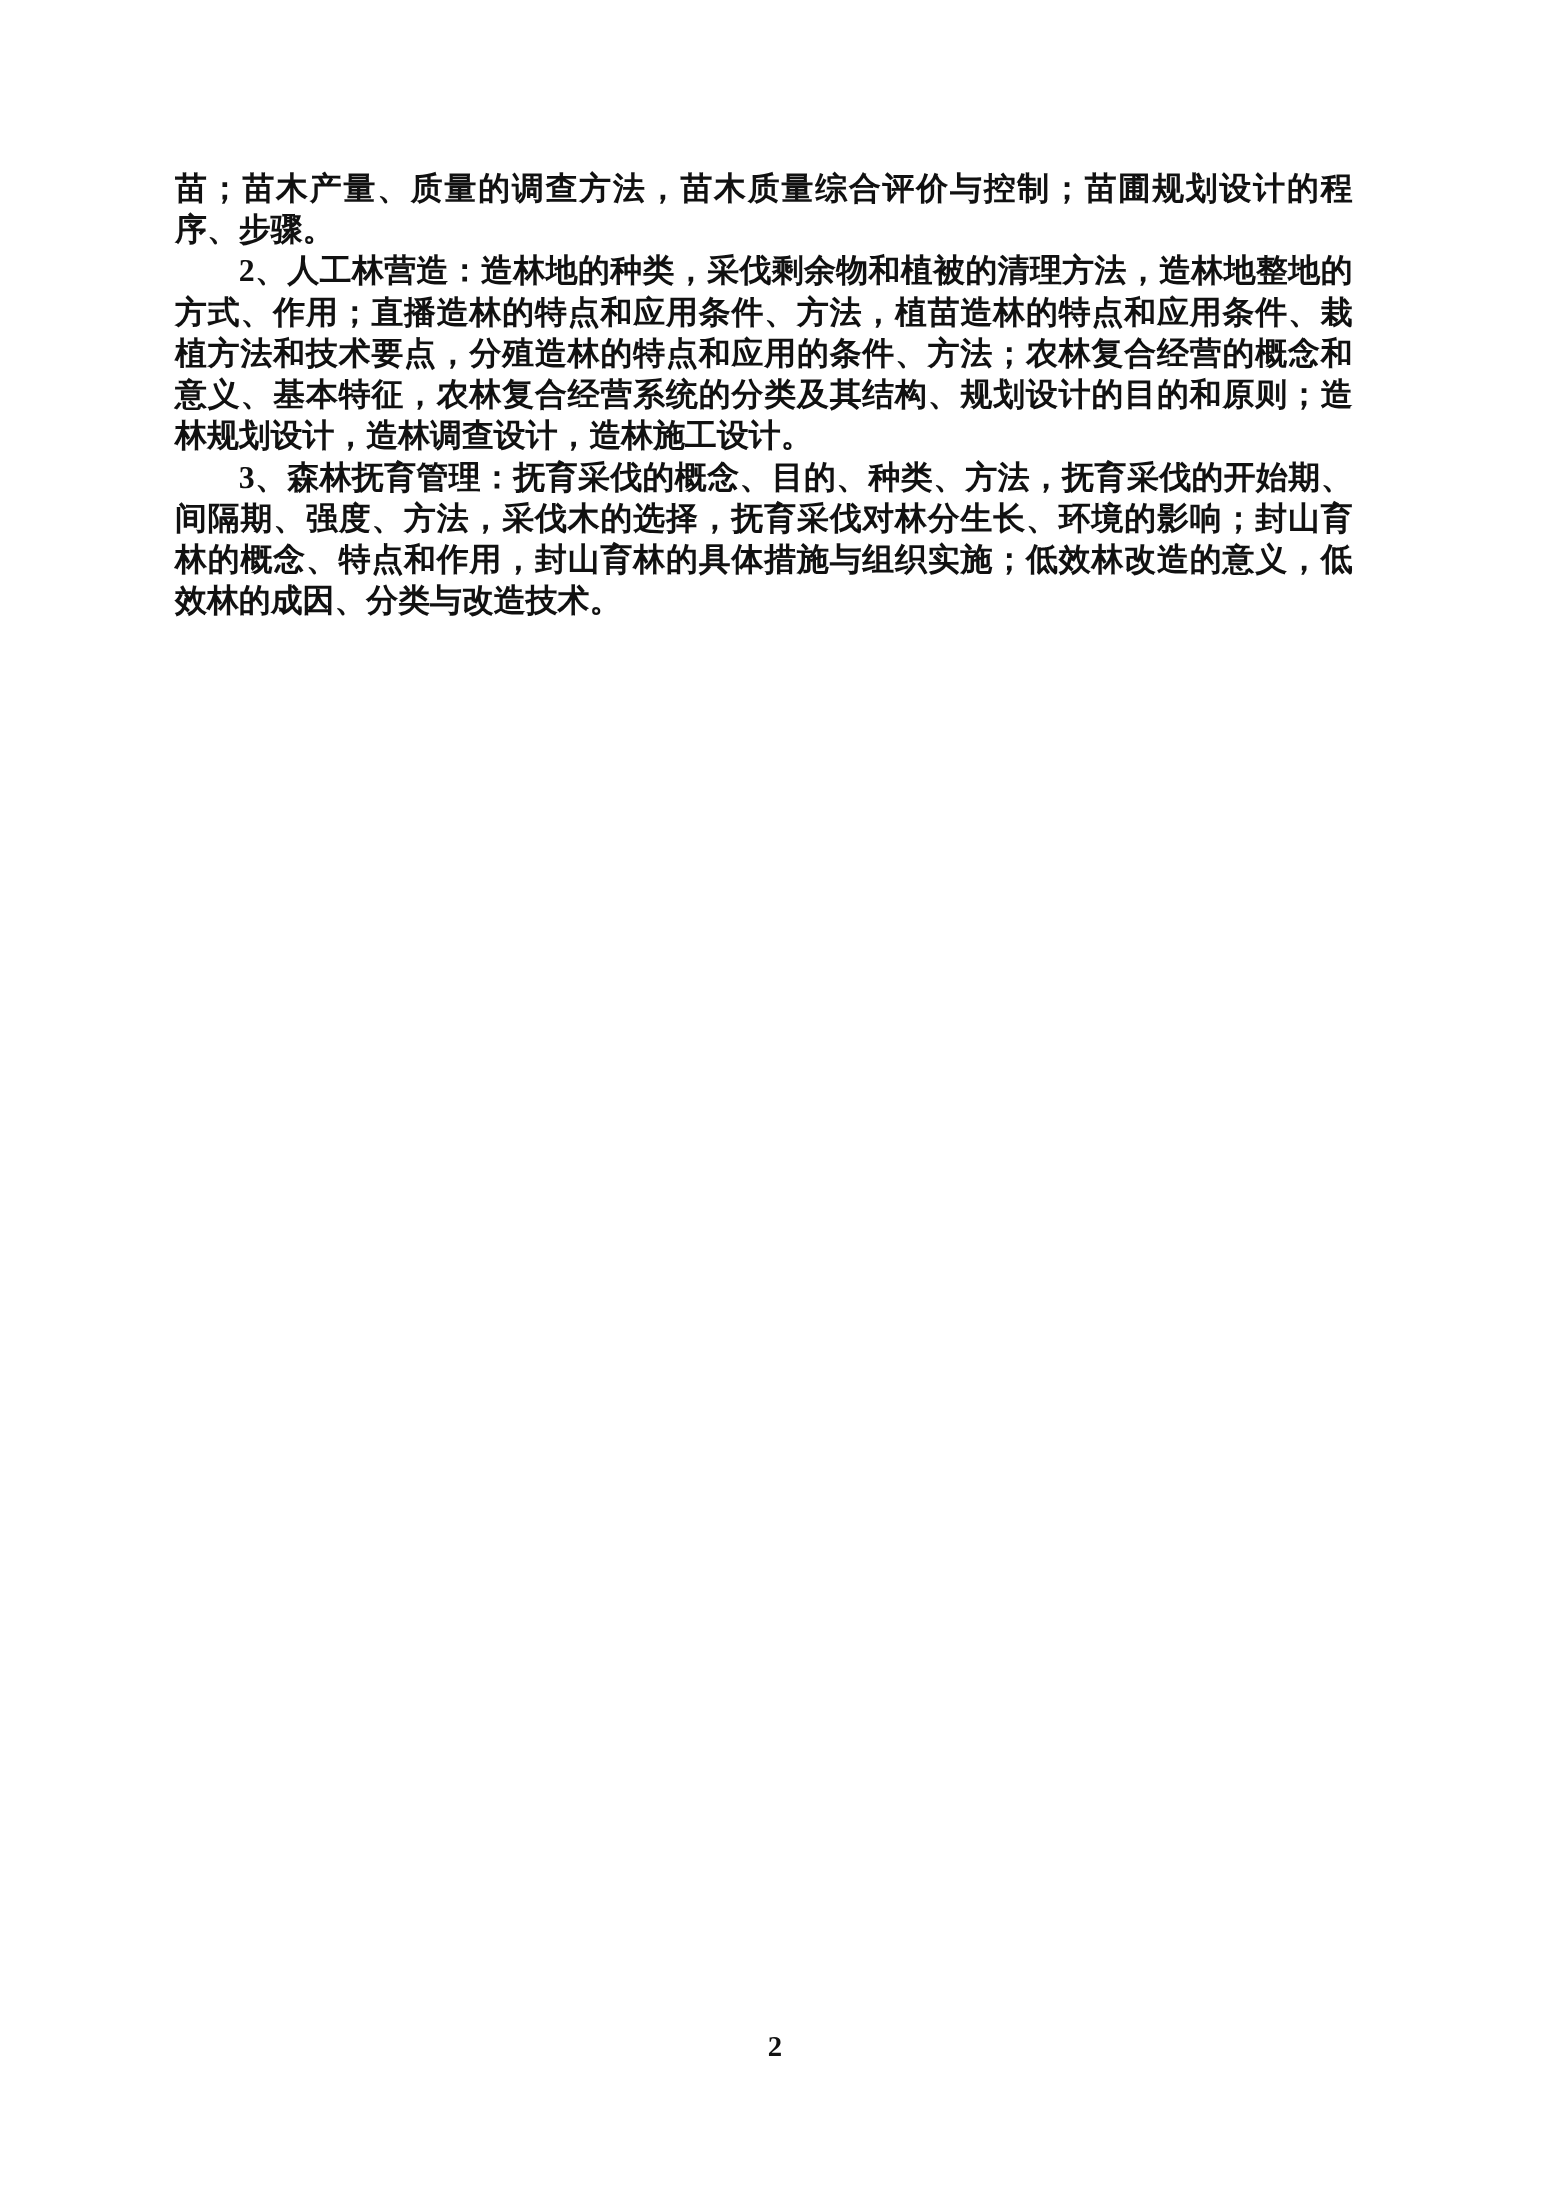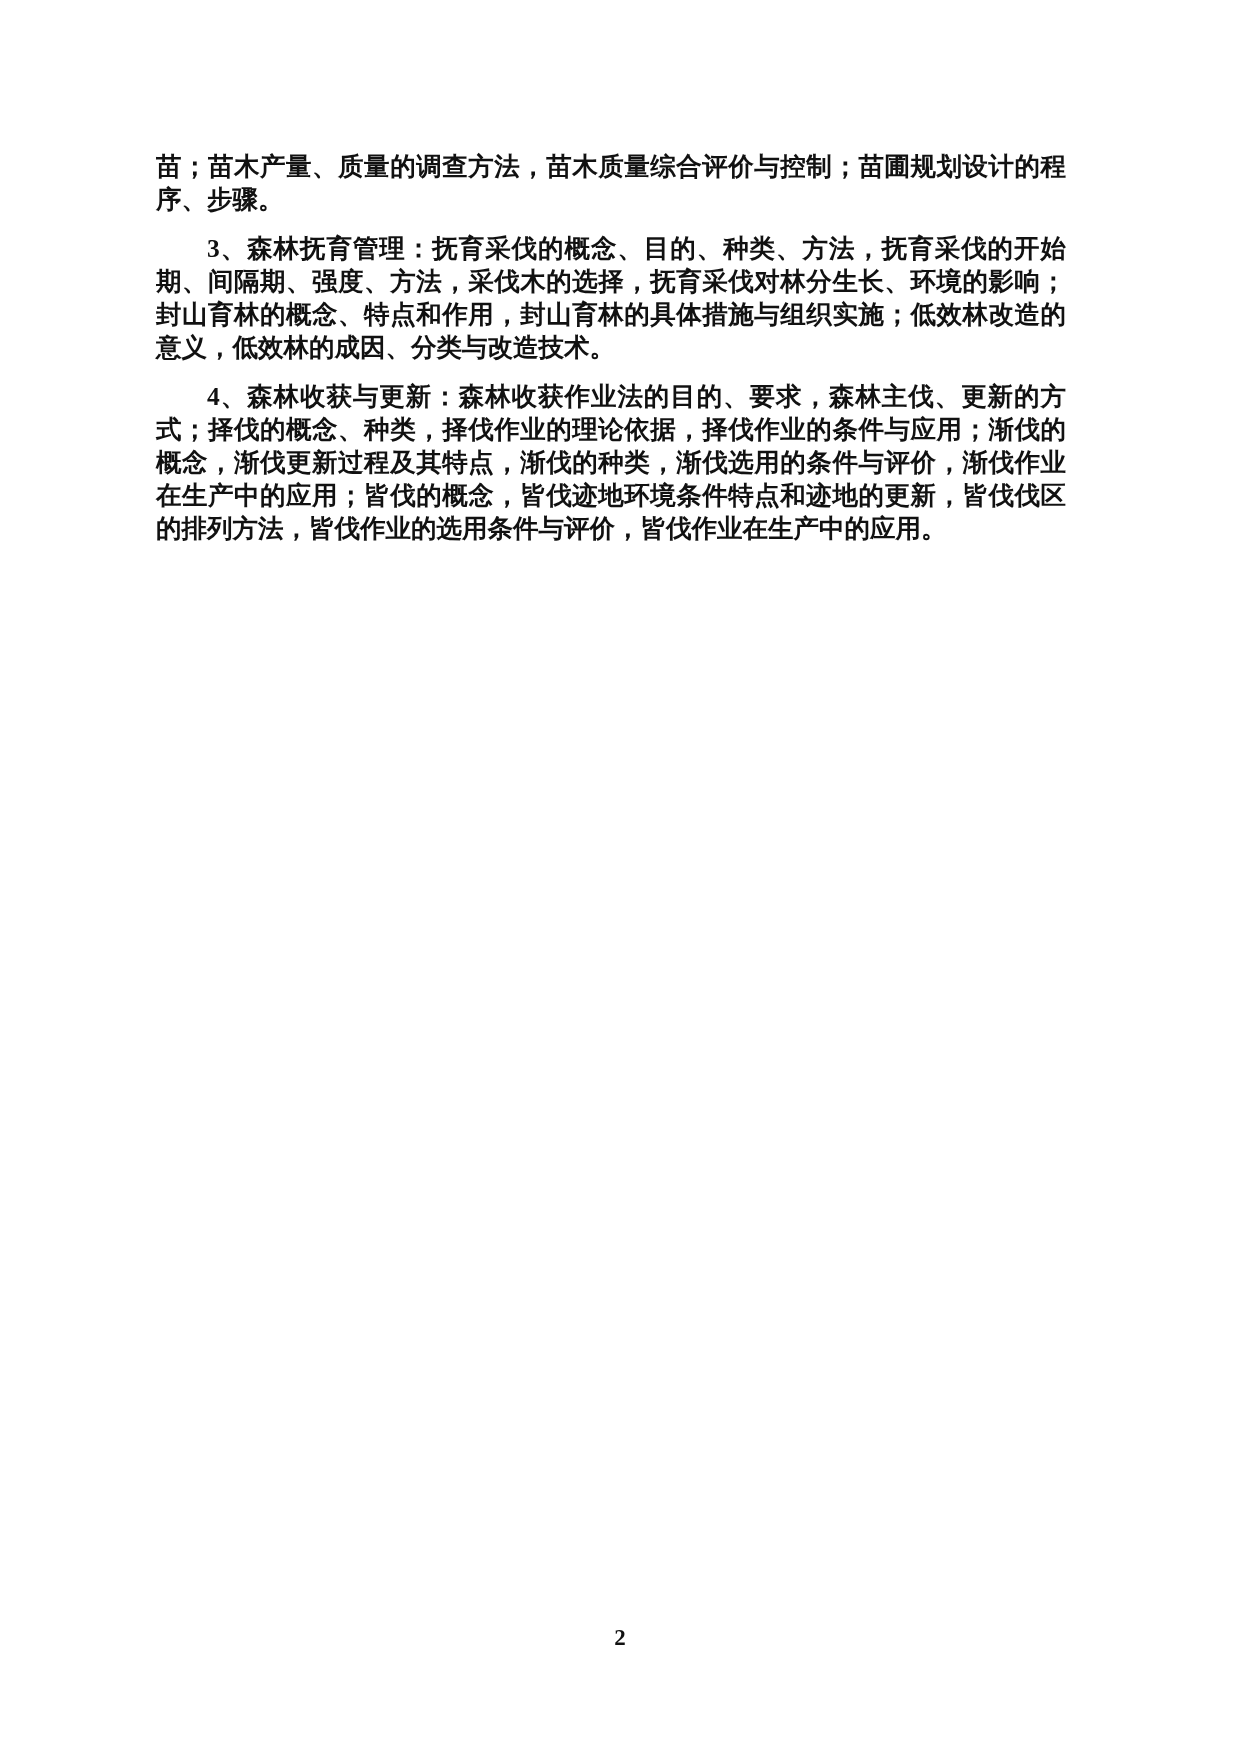--- a/index.html
+++ b/index.html
@@ -21,21 +21,21 @@
     left: 140px;
     top: 134px;
     width: 942px;
     font-size: 25.5px;
     line-height: 33px;
     font-weight: 600;
     text-align: justify;
     text-justify: inter-ideograph;
   }
   .text-block p {
-    margin: 16px;
+    margin: 0;
     padding: 0;
   }
   .text-block p.indent {
     text-indent: 2em;
   }
   .page-number {
     position: absolute;
     top: 1625px;
     left: 0;
     width: 100%;
@@ -44,17 +44,17 @@
     font-weight: 600;
     color: #111111;
   }
 </style>
 </head>
 <body>
 
 <div class="page">
   <div class="text-block">
     <p class="para">苗；苗木产量、质量的调查方法，苗木质量综合评价与控制；苗圃规划设计的程序、步骤。</p>
+    <p class="para indent">2、人工林营造：造林地的种类，采伐剩余物和植被的清理方法，造林地整地的方式、作用；直播造林的特点和应用条件、方法，植苗造林的特点和应用条件、栽植方法和技术要点，分殖造林的特点和应用的条件、方法；农林复合经营的概念和意义、基本特征，农林复合经营系统的分类及其结构、规划设计的目的和原则；造林规划设计，造林调查设计，造林施工设计。</p>
     <p class="para indent">3、森林抚育管理：抚育采伐的概念、目的、种类、方法，抚育采伐的开始期、间隔期、强度、方法，采伐木的选择，抚育采伐对林分生长、环境的影响；封山育林的概念、特点和作用，封山育林的具体措施与组织实施；低效林改造的意义，低效林的成因、分类与改造技术。</p>
-    <p class="para indent">4、森林收获与更新：森林收获作业法的目的、要求，森林主伐、更新的方式；择伐的概念、种类，择伐作业的理论依据，择伐作业的条件与应用；渐伐的概念，渐伐更新过程及其特点，渐伐的种类，渐伐选用的条件与评价，渐伐作业在生产中的应用；皆伐的概念，皆伐迹地环境条件特点和迹地的更新，皆伐伐区的排列方法，皆伐作业的选用条件与评价，皆伐作业在生产中的应用。</p>
   </div>
   <div class="page-number">2</div>
 </div>
 
 </body></html>

